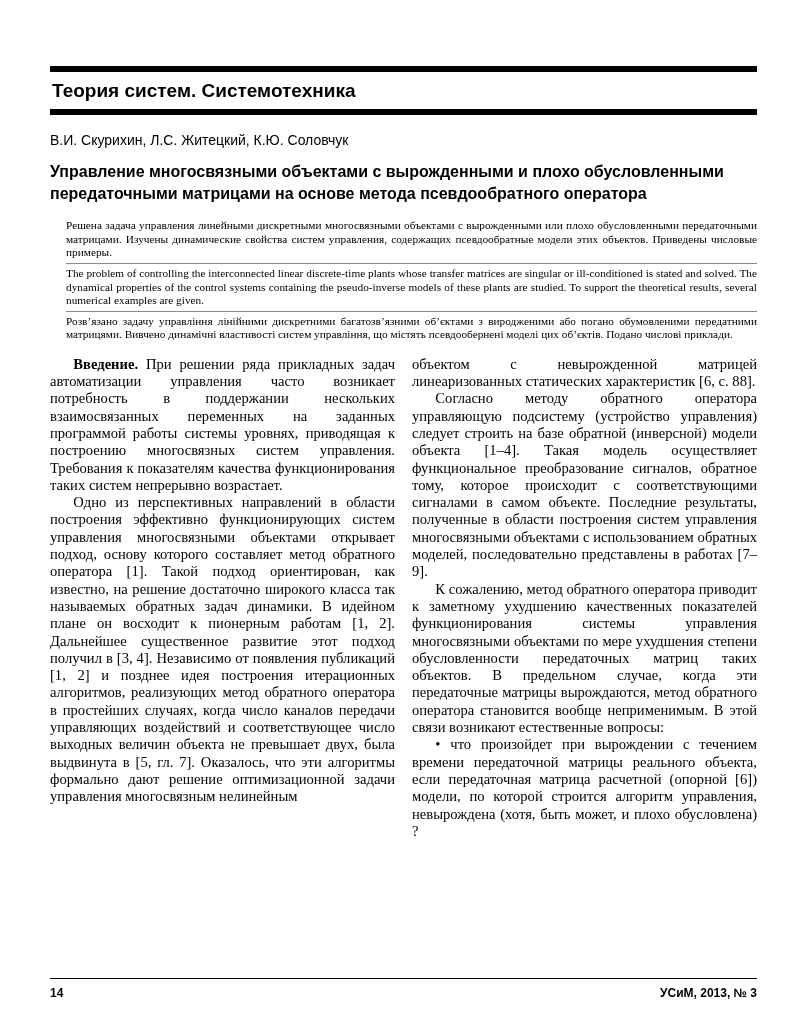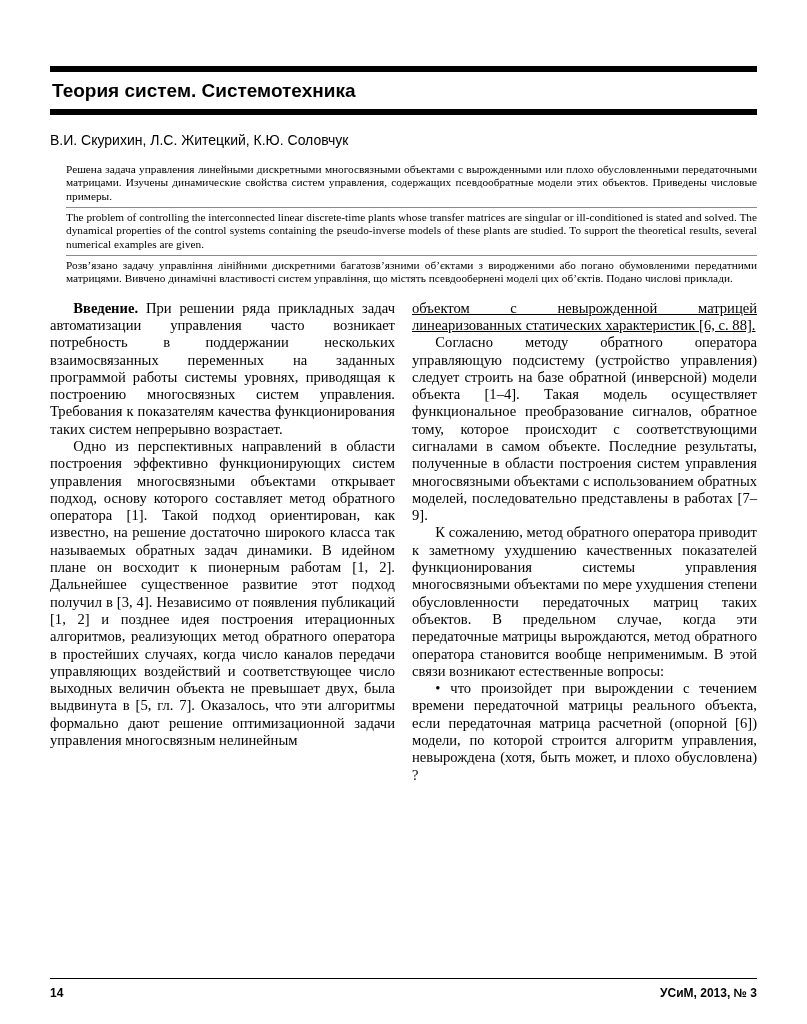--- a/index.html
+++ b/index.html
@@ -53,21 +53,21 @@
     gap: 17px;
     margin-top: 9px;
   }
   .col {
     flex: 1;
     text-align: justify;
     font-size: 14.6px;
     line-height: 17.3px;
   }
   .col p { text-indent: 1.6em; }
-  .col p.no-indent { text-indent: 0; text-decoration: underline; }
+  .col p.no-indent { text-indent: 0; }
   .lead { font-weight: bold; }
   .footer {
     position: absolute;
     left: 50px;
     right: 50px;
     bottom: 24px;
     border-top: 1px solid #000000;
     display: flex;
     justify-content: space-between;
     align-items: baseline;
@@ -84,20 +84,21 @@
 
 <div class="page">
 
   <div class="rule-thick"></div>
   <div class="section-header">Теория систем. Системотехника</div>
   <div class="rule-thick"></div>
 
 
   <div class="authors">В.И. Скурихин, Л.С. Житецкий, К.Ю. Соловчук</div>
 
+  <h1 class="paper-title">Управление многосвязными объектами с вырожденными и плохо обусловленными передаточными матрицами на основе метода псевдообратного оператора</h1>
 
   <div class="abstracts">
     <div class="abstract-item">Решена задача управления линейными дискретными многосвязными объектами с вырожденными или плохо обусловленными передаточными матрицами. Изучены динамические свойства систем управления, содержащих псевдообратные модели этих объектов. Приведены числовые примеры.</div>
     <div class="abstract-item">The problem of controlling the interconnected linear discrete-time plants whose transfer matrices are singular or ill-conditioned is stated and solved. The dynamical properties of the control systems containing the pseudo-inverse models of these plants are studied. To support the theoretical results, several numerical examples are given.</div>
     <div class="abstract-item">Розв’язано задачу управління лінійними дискретними багатозв’язними об’єктами з виродженими або погано обумовленими передатними матрицями. Вивчено динамічні властивості систем управління, що містять псевдообернені моделі цих об’єктів. Подано числові приклади.</div>
   </div>
 
   <div class="columns">
 
     <div class="col">

